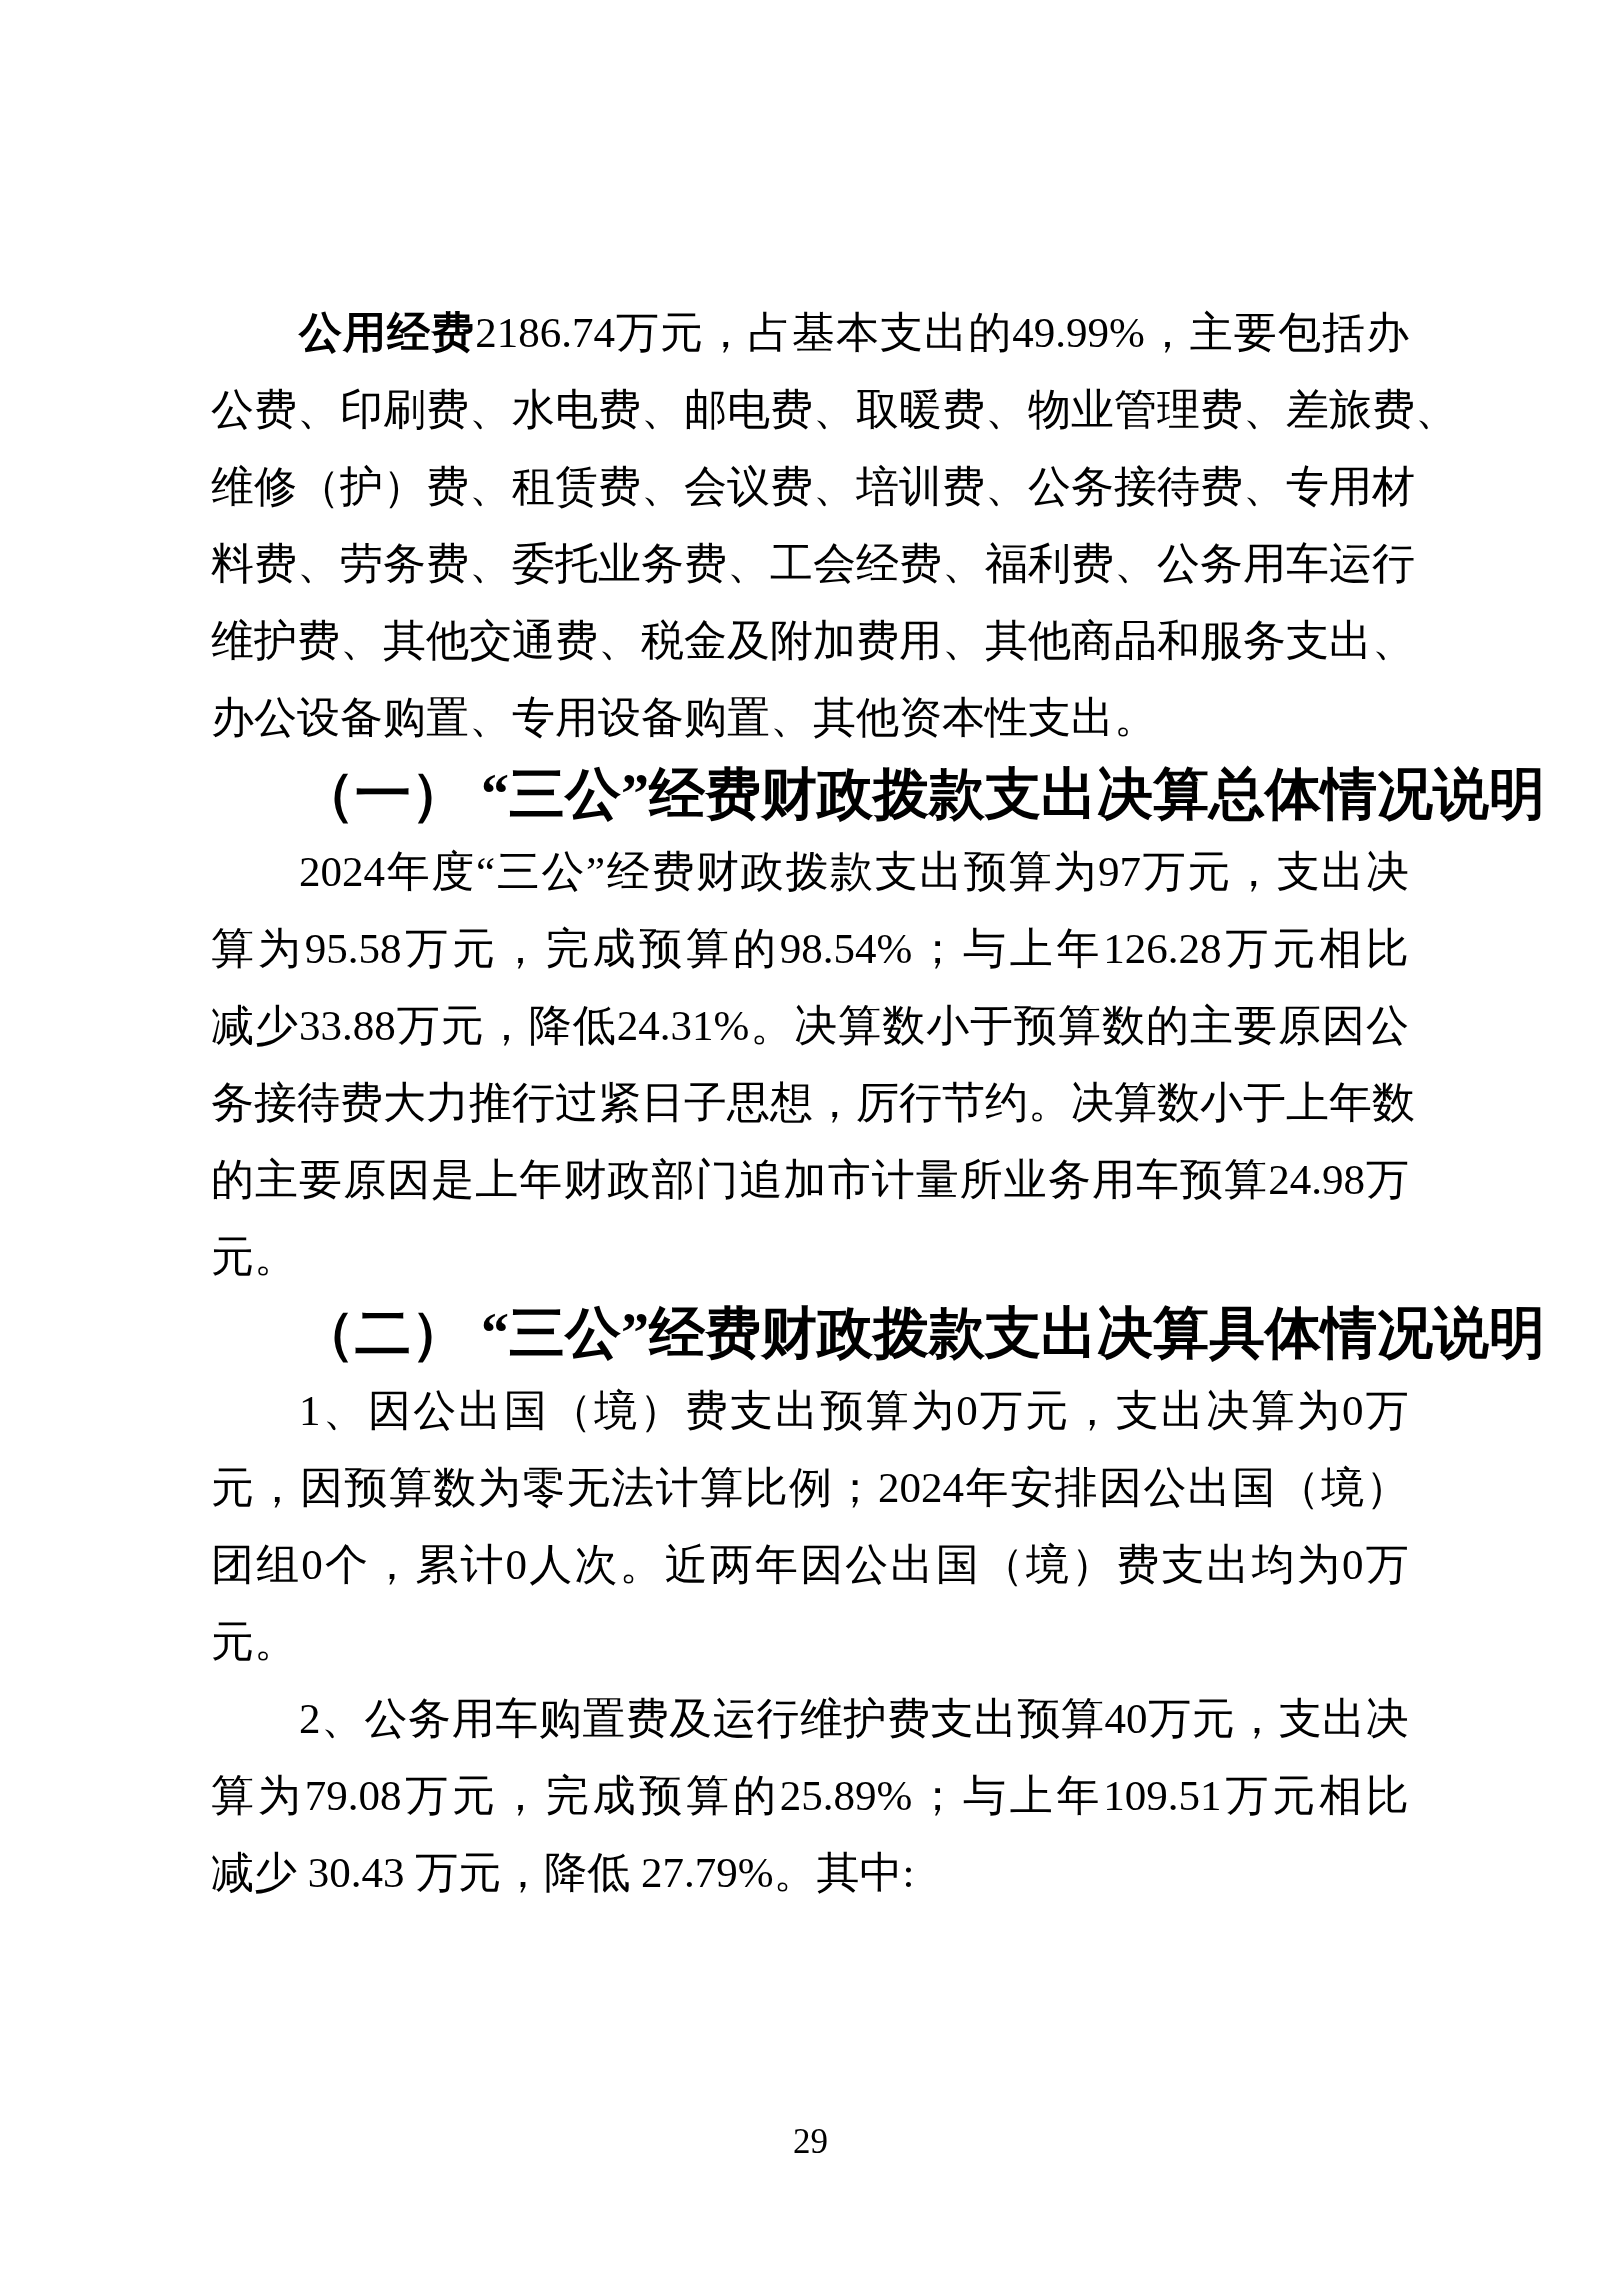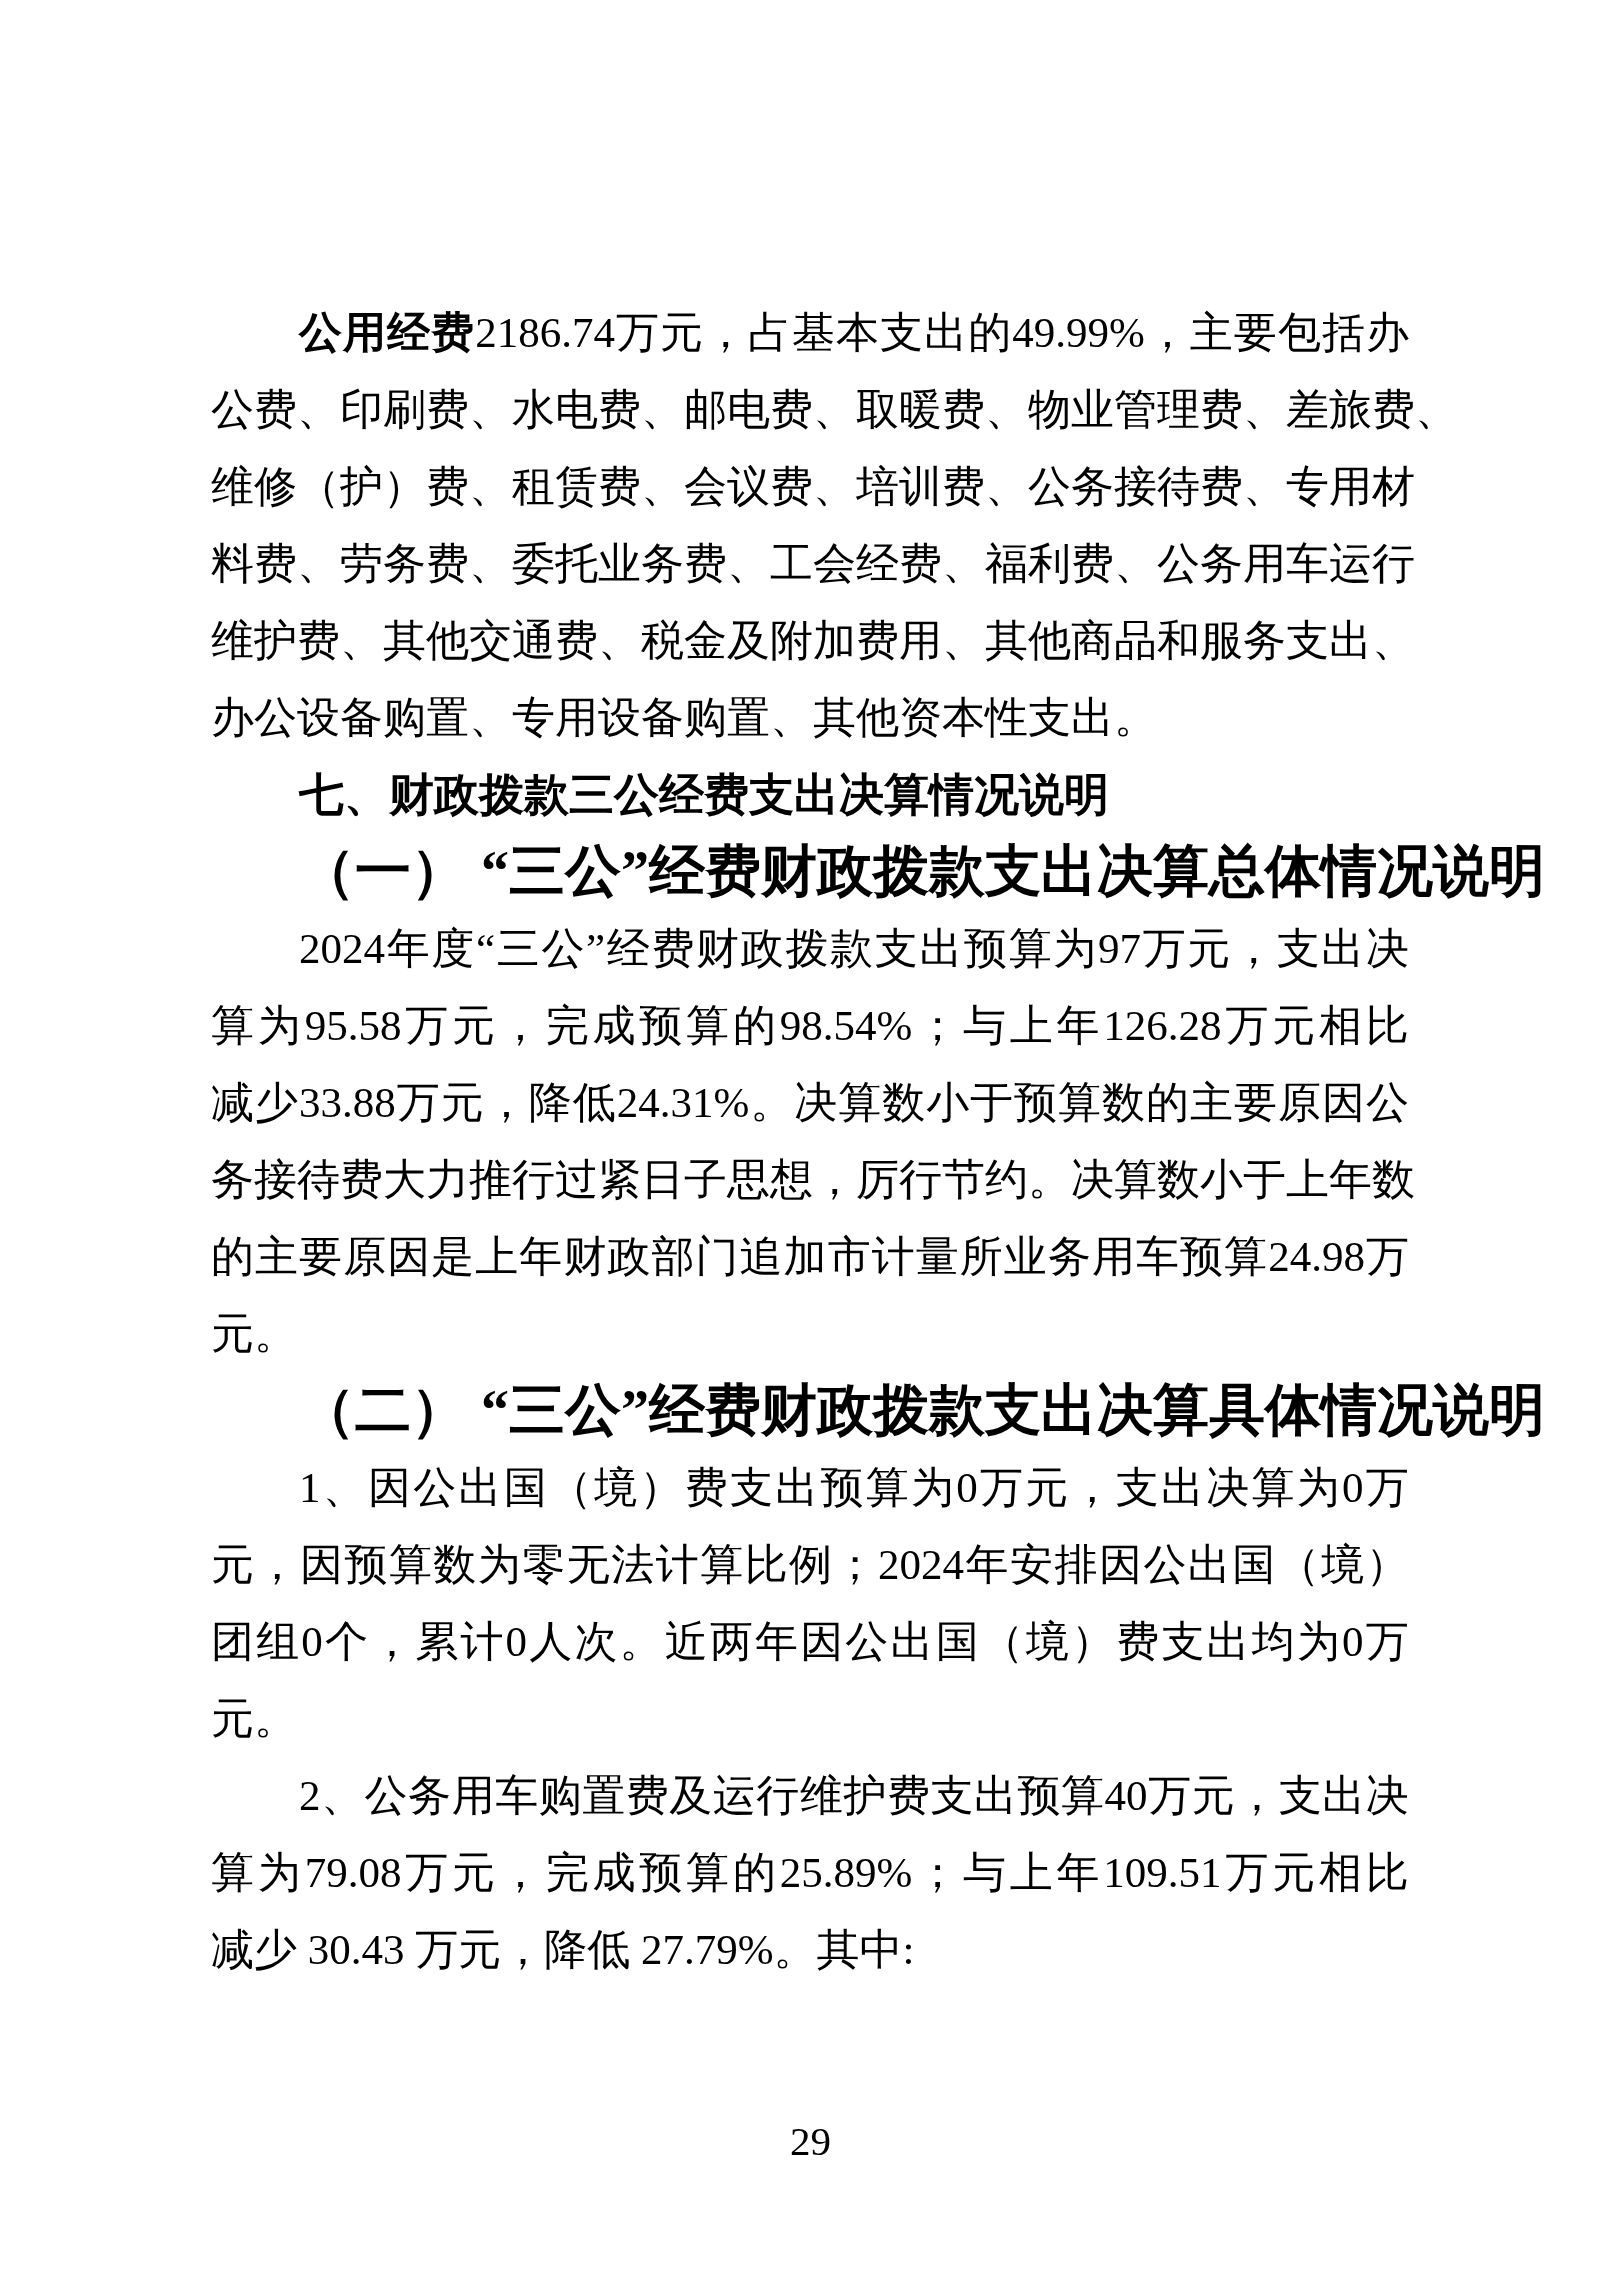--- a/index.html
+++ b/index.html
@@ -51,21 +51,21 @@
   .heading-kai {
     font-weight: bold;
     font-size: 56px;
   }
   .page-number {
     position: absolute;
     top: 2121px;
     left: 0;
     width: 100%;
     text-align: center;
-    font-size: 41px;
+    font-size: 35px;
     line-height: 41px;
     font-family: "Liberation Serif", "DejaVu Serif", serif;
     color: #000000;
   }
 </style>
 </head>
 <body>
 
 <div class="page">
   <div class="content">
@@ -207,21 +207,20 @@
         <span class="tok">商</span>
         <span class="tok">品</span>
         <span class="tok">和</span>
         <span class="tok">服</span>
         <span class="tok">务</span>
         <span class="tok">支</span>
         <span class="tok">出</span>
         <span class="tok">、</span>
       </div>
       <div class="line body"><span>办公设备购置、专用设备购置、其他资本性支出。</span></div>
-      <div class="line heading-sans ind"><span class="b">七、财政拨款三公经费支出决算情况说明</span></div>
       <div class="line heading-kai ind"><span class="b">（一） “三公”经费财政拨款支出决算总体情况说明</span></div>
       <div class="line body just ind">
         <span class="tok">2024</span>
         <span class="tok">年</span>
         <span class="tok">度</span>
         <span class="tok">“</span>
         <span class="tok">三</span>
         <span class="tok">公</span>
         <span class="tok">”</span>
         <span class="tok">经</span>

